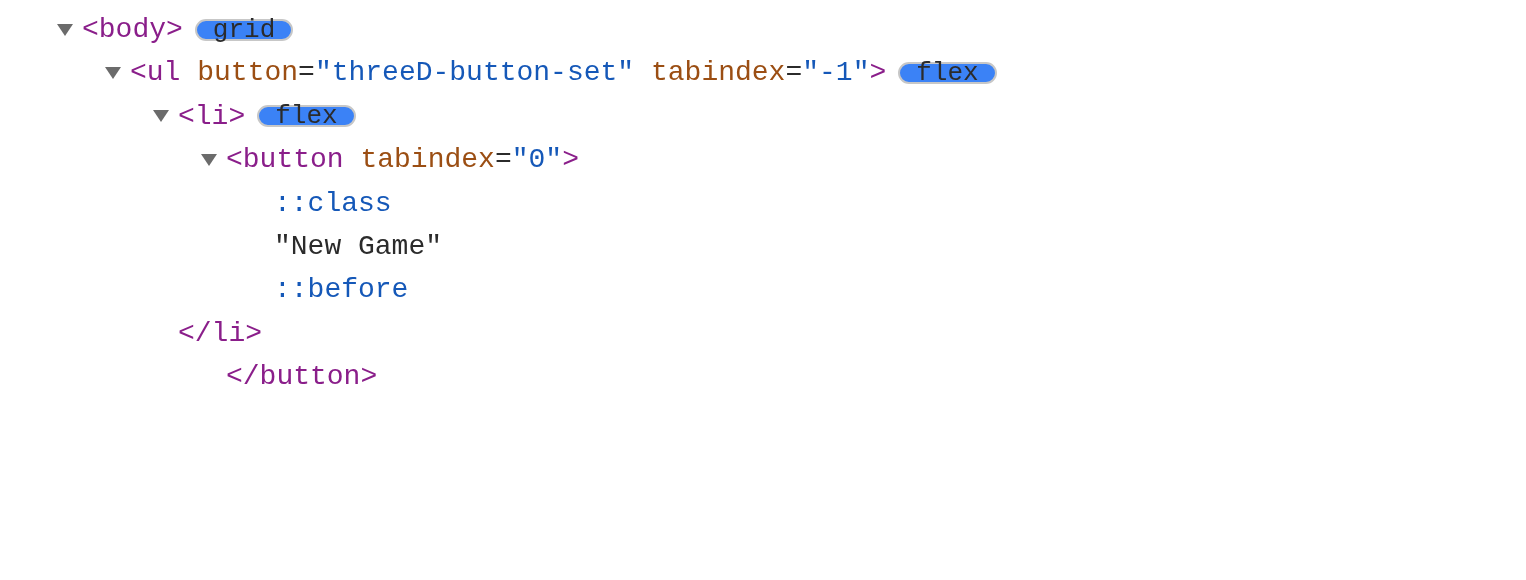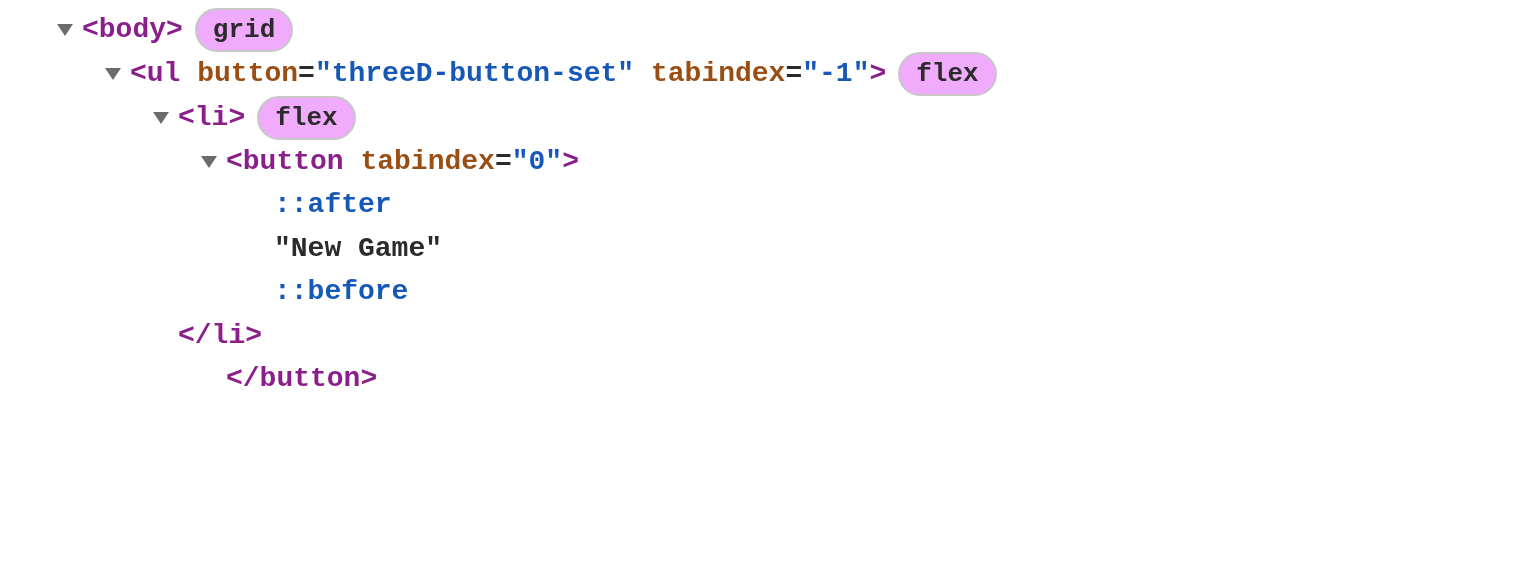--- a/index.html
+++ b/index.html
@@ -13,21 +13,20 @@
     font-size: 28px;
     line-height: 1.55;
     color: #2b2b2b;
     width: 1526px;
     height: 580px;
     overflow: hidden;
   }
   .tree {
     padding: 8px 8px 0 0;
     white-space: nowrap;
-    font-weight: bold;
   }
   .row {
     display: flex;
     align-items: center;
     padding-left: 0;
   }
   .indent {
     display: inline-block;
     width: 48px;
     flex-shrink: 0;
@@ -61,28 +60,28 @@
   .pseudo {
     color: #1558b8;
   }
   .textnode {
     color: #2b2b2b;
   }
   .badge {
     display: inline-flex;
     align-items: center;
     justify-content: center;
-    background: #f0abfc;
+    background: #3b82f6;
     border: 2px solid #c7c7c7;
     border-radius: 999px;
     padding: 0 16px;
     margin-left: 12px;
     font-size: 26px;
     color: #2b2b2b;
-    height: 44px;
+    height: 22px;
     line-height: 1;
   }
   .nowrap {
     white-space: pre;
   }
 </style>
 </head>
 <body>
 
 <div class="tree">
@@ -136,21 +135,21 @@
     <span class="nowrap"><span class="tag-punct">&lt;</span><span class="tag-name">button</span> <span class="attr-name">tabindex</span><span class="attr-eq">=</span><span class="attr-val">"<span>0</span>"</span><span class="tag-punct">&gt;</span></span>
   </div>
 
   <div class="row">
     <span class="indent"></span>
       <span class="indent"></span>
       <span class="indent"></span>
       <span class="indent"></span>
     <span class="arrow"></span>
     <span class="indent"></span>
-    <span class="pseudo">::after</span>
+    <span class="pseudo">::class</span>
   </div>
 
   <div class="row">
     <span class="indent"></span>
       <span class="indent"></span>
       <span class="indent"></span>
       <span class="indent"></span>
     <span class="arrow"></span>
     <span class="indent"></span>
     <span class="textnode">"New Game"</span>

